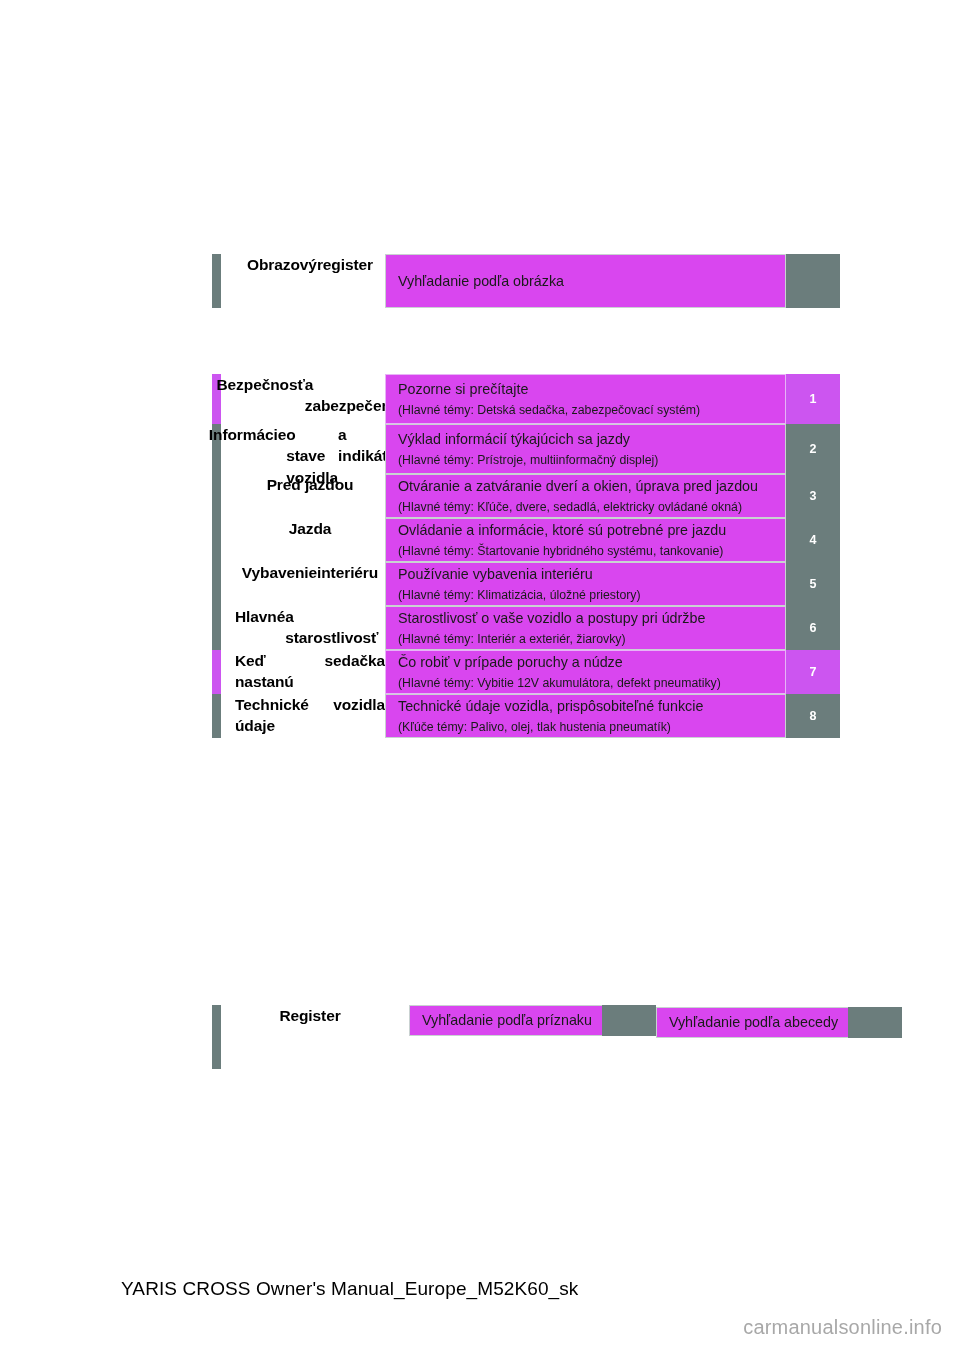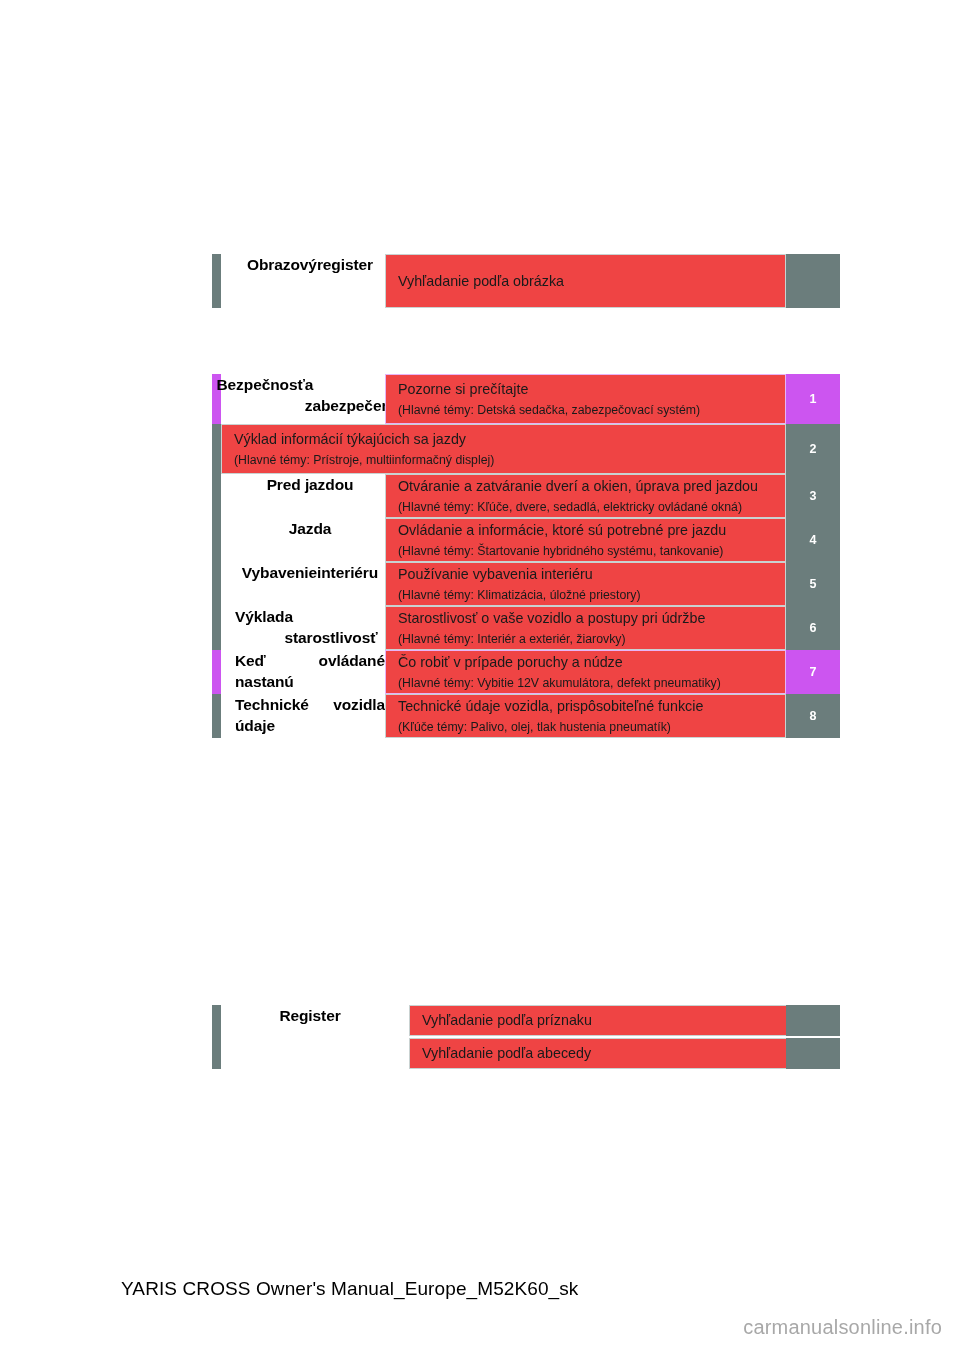--- a/index.html
+++ b/index.html
@@ -56,21 +56,21 @@
     box-sizing: border-box;
     font-weight: bold;
     font-size: 15.5px;
     line-height: 1.38;
     letter-spacing: -0.1px;
     color: #000;
   }
 
   .desc {
     flex: 1 1 auto;
-    background: #ef4444;
+    background: #d946ef;
     border: 1px solid #c9d2d1;
     box-sizing: border-box;
     display: flex;
     flex-direction: column;
     justify-content: center;
     padding: 6px 10px 6px 12px;
   }
   .desc.accent {
     border-color: #e7b4f6;
   }
@@ -123,21 +123,20 @@
   #index-section {
     top: 1005px;
   }
   #index-section .row { height: 31px; }
   #index-section .label {
     justify-content: center;
   }
   #index-section .stack {
     flex: 1 1 auto;
     display: flex;
-    flex-direction: column;
     padding-left: 24px;
   }
   #index-section .subrow {
     display: flex;
     height: 31px;
   }
   #index-section .subrow + .subrow { margin-top: 2px; }
   #index-section .desc {
     border-top: 1px solid #c9d2d1;
     border-bottom: 1px solid #c9d2d1;
@@ -204,20 +203,25 @@
       </div>
       <div class="desc accent">
         <div class="d-main">Pozorne si prečítajte</div>
         <div class="d-sub">(Hlavné témy: Detská sedačka, zabezpečovací systém)</div>
       </div>
       <div class="numbox accent">1</div>
     </div>
 
     <div class="row h-66">
       <div class="tabbar"></div>
+      <div class="label">
+        <span>Informácie</span>
+        <span>o stave vozidla</span>
+        <span>a indikátory</span>
+      </div>
       <div class="desc">
         <div class="d-main">Výklad informácií týkajúcich sa jazdy</div>
         <div class="d-sub">(Hlavné témy: Prístroje, multiinformačný displej)</div>
       </div>
       <div class="numbox">2</div>
     </div>
 
     <div class="row h-62">
       <div class="tabbar"></div>
       <div class="label">
@@ -251,35 +255,35 @@
       <div class="desc">
         <div class="d-main">Používanie vybavenia interiéru</div>
         <div class="d-sub">(Hlavné témy: Klimatizácia, úložné priestory)</div>
       </div>
       <div class="numbox">5</div>
     </div>
 
     <div class="row h-62">
       <div class="tabbar"></div>
       <div class="label">
-        <span>Výklad</span>
+        <span>Hlavné</span>
         <span>a starostlivosť</span>
       </div>
       <div class="desc">
         <div class="d-main">Starostlivosť o vaše vozidlo a postupy pri údržbe</div>
         <div class="d-sub">(Hlavné témy: Interiér a exteriér, žiarovky)</div>
       </div>
       <div class="numbox">6</div>
     </div>
 
     <div class="row h-62">
       <div class="tabbar accent"></div>
       <div class="label">
         <span>Keď nastanú</span>
-        <span>ovládané</span>
+        <span>sedačka</span>
       </div>
       <div class="desc accent">
         <div class="d-main">Čo robiť v prípade poruchy a núdze</div>
         <div class="d-sub">(Hlavné témy: Vybitie 12V akumulátora, defekt pneumatiky)</div>
       </div>
       <div class="numbox accent">7</div>
     </div>
 
     <div class="row h-62">
       <div class="tabbar"></div>

